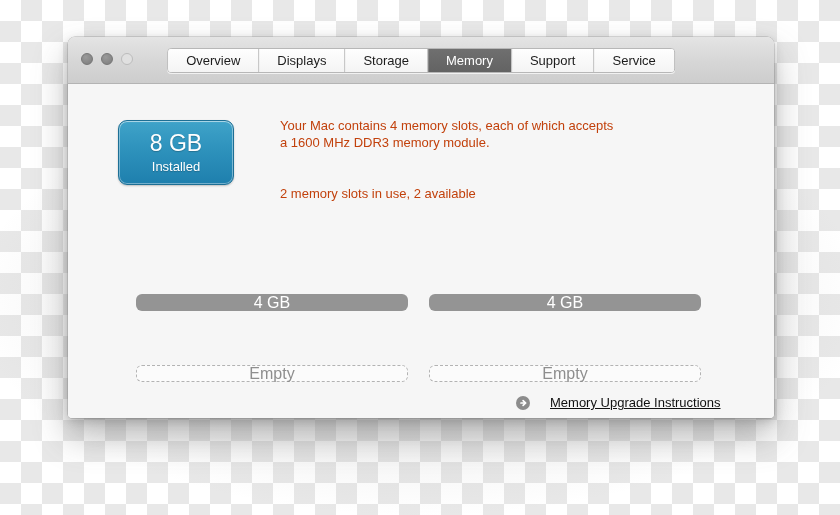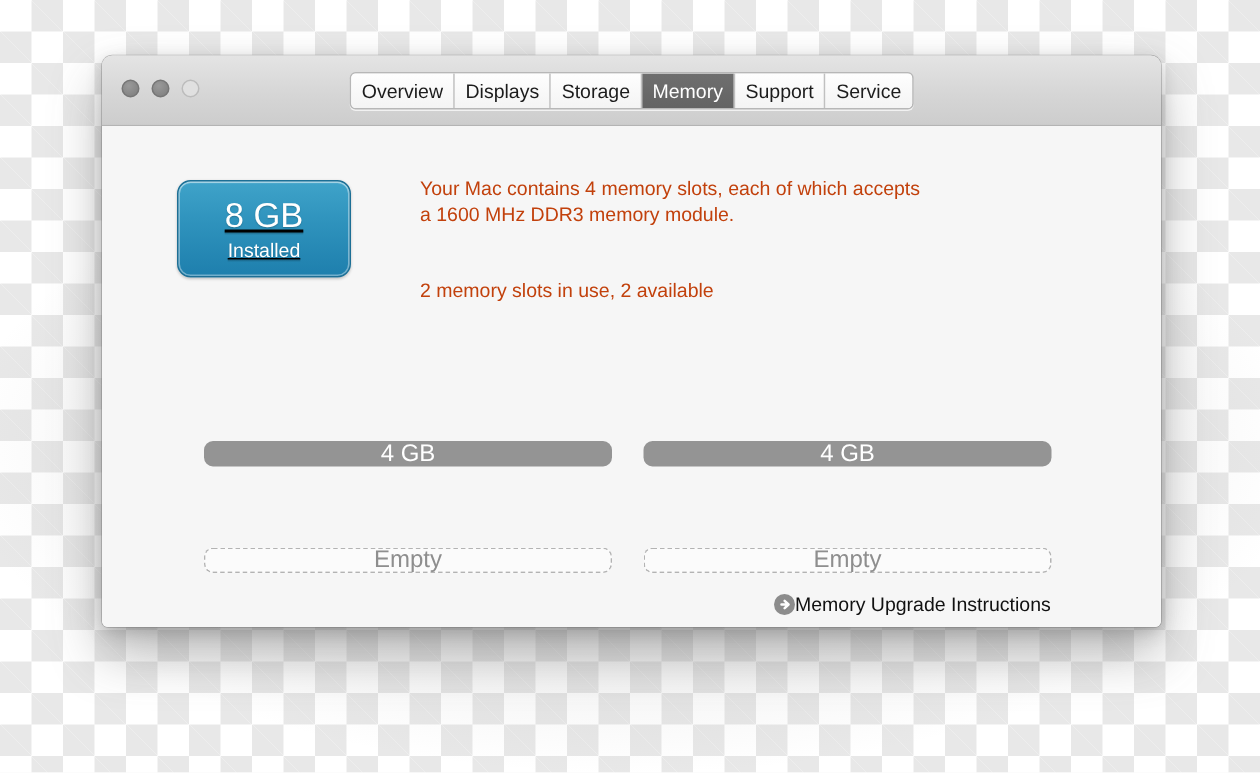--- a/index.html
+++ b/index.html
@@ -87,21 +87,21 @@
     transform: translateX(-50%);
     top: 11px;
     display: flex;
     border-radius: 4px;
     overflow: hidden;
     border: 1px solid #b7b7b7;
     box-shadow: 0 1px 0 rgba(255,255,255,0.7);
     background: #ffffff;
   }
   .tab {
-    padding: 0 7px;
+    padding: 0 18px;
     height: 23px;
     line-height: 23px;
     font-size: 13px;
     color: #1c1c1c;
     background: linear-gradient(to bottom, #fefefe 0%, #f4f4f4 100%);
     border-left: 1px solid #c0c0c0;
     white-space: nowrap;
     cursor: default;
     user-select: none;
   }
@@ -130,21 +130,20 @@
     border: 1px solid #1d6f95;
     box-shadow:
       inset 0 0 0 1px rgba(255,255,255,0.38),
       inset 0 1px 1px rgba(255,255,255,0.30),
       0 1px 2px rgba(0,0,0,0.22);
     display: flex;
     flex-direction: column;
     align-items: center;
     justify-content: center;
     box-sizing: border-box;
-    text-decoration: underline;
   }
   #badge-size {
     font-size: 23px;
     color: #ffffff;
     line-height: 1;
     text-shadow: 0 1px 1px rgba(0,0,0,0.22);
   }
   #badge-state {
     font-size: 13px;
     color: #ffffff;
@@ -198,24 +197,25 @@
     border: 1px dashed #b3b3b3;
   }
 
   
   #upgrade-link {
     position: absolute;
     left: 448px;
     top: 311px;
     display: flex;
     align-items: center;
-    gap: 0;
+    gap: 20px;
     font-size: 13px;
     color: #111111;
     cursor: default;
+    text-decoration: underline;
   }
   #upgrade-link .arrow-icon {
     width: 14px;
     height: 14px;
     display: block;
     flex: 0 0 auto;
   }
 </style>
 </head>
 <body>

